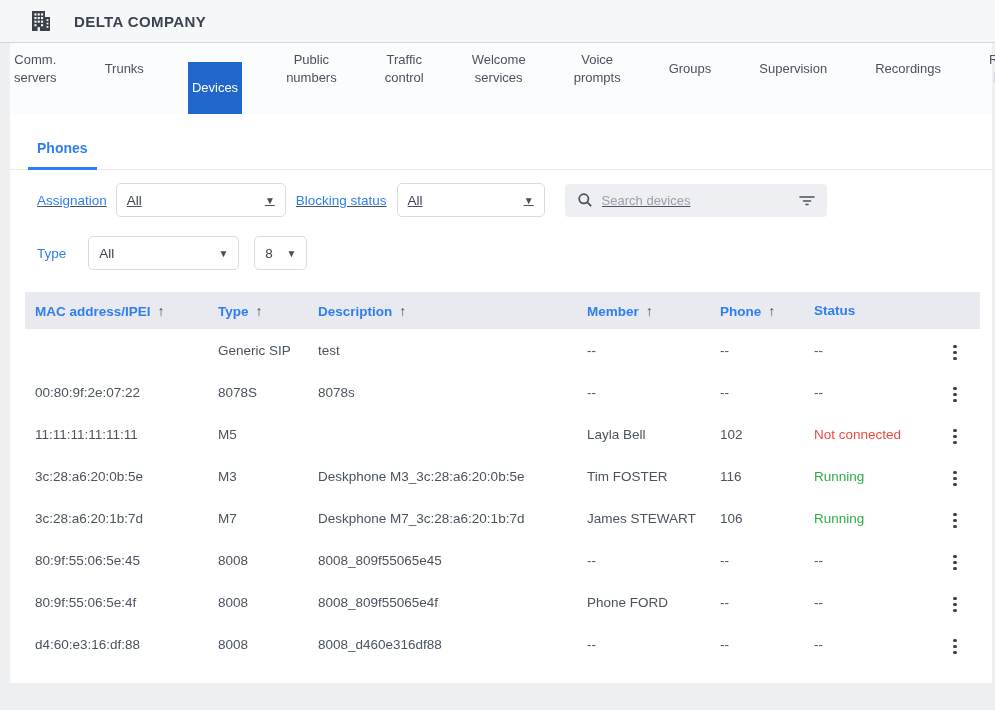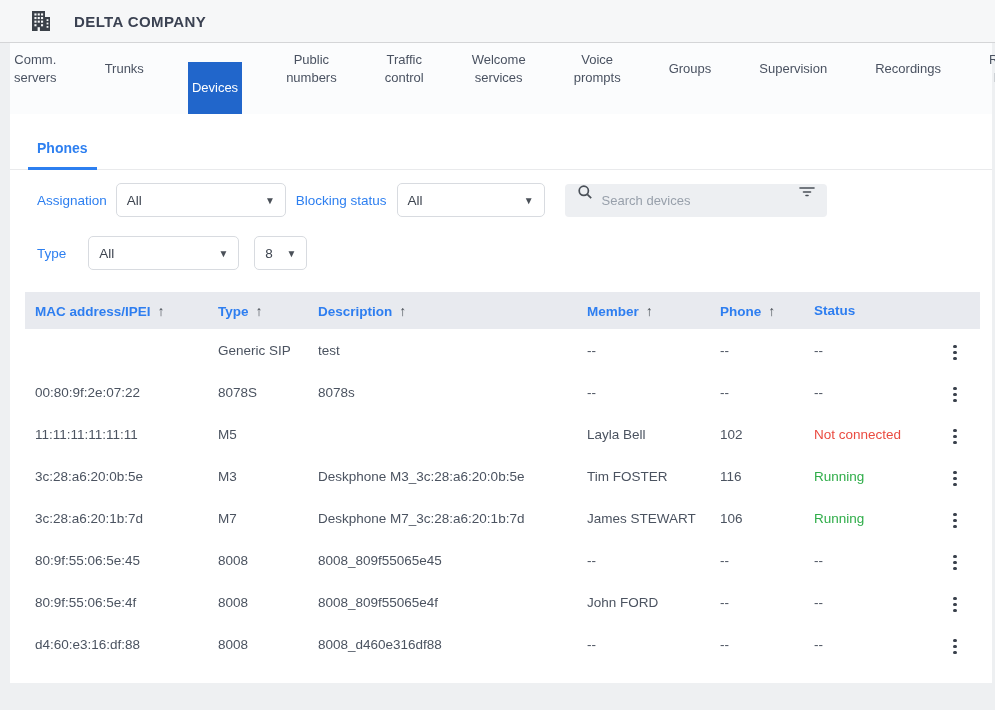--- a/index.html
+++ b/index.html
@@ -38,32 +38,32 @@
     content: ""; position: absolute; left: 0; right: 0; bottom: 0;
     height: 1px; background: #e9eaec;
   }
   .subtab {
     position: absolute; left: 18px; bottom: 0; z-index: 1;
     padding: 0 9px 11px; border-bottom: 3px solid #2d7ff0;
     color: #2d7ff0; font-size: 14px; font-weight: 700; cursor: pointer;
   }
   
   .filters-row { display: flex; align-items: center; }
-  .filters-row.r1 { margin: 13px 0 0 27px; }
+  .filters-row.r1 { margin: 13px 0 0 27px; text-decoration: underline; }
   .filters-row.r2 { margin: 19px 0 0 27px; }
   .flabel { color: #2d7ff0; font-size: 13.5px; }
   .select {
     height: 34px; background: #fff; border: 1px solid #d8dbe0; border-radius: 5px;
     display: flex; align-items: center; justify-content: space-between;
     padding: 0 10px; font-size: 13.5px; color: #3e4550; cursor: pointer;
   }
   .caret { color: #4a5058; font-size: 10px; margin-left: 8px; }
   .searchbox {
     height: 33px; width: 262px; margin-left: 20px; background: #edeff2;
-    border-radius: 4px; display: flex; padding: 0 12px;
+    border-radius: 4px; display: flex; align-items: center; padding: 0 12px;
   }
   .searchbox input {
     flex: 1; border: none; outline: none; background: transparent;
     font-family: "Liberation Sans", sans-serif; font-size: 13px; color: #3e4550;
     margin-left: 9px;
   }
   .searchbox input::placeholder { color: #98a0ab; }
   
   .device-table {
     margin: 22px 12px 0 15px; width: 955px;
@@ -299,21 +299,21 @@
           <td class="actions"><span class="kebab">
               <i></i>
               <i></i>
               <i></i>
             </span></td>
         </tr>
         <tr>
           <td>80:9f:55:06:5e:4f</td>
           <td>8008</td>
           <td>8008_809f55065e4f</td>
-          <td>John FORD</td>
+          <td>Phone FORD</td>
           <td>--</td>
           <td>--</td>
           <td class="actions"><span class="kebab">
               <i></i>
               <i></i>
               <i></i>
             </span></td>
         </tr>
         <tr>
           <td>d4:60:e3:16:df:88</td>

